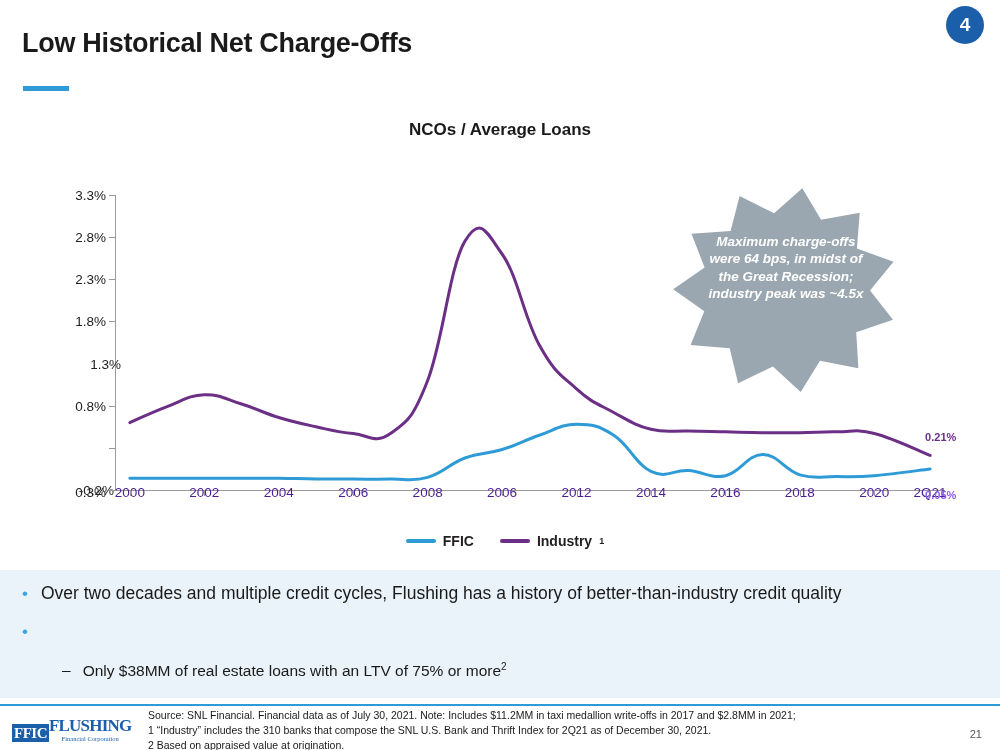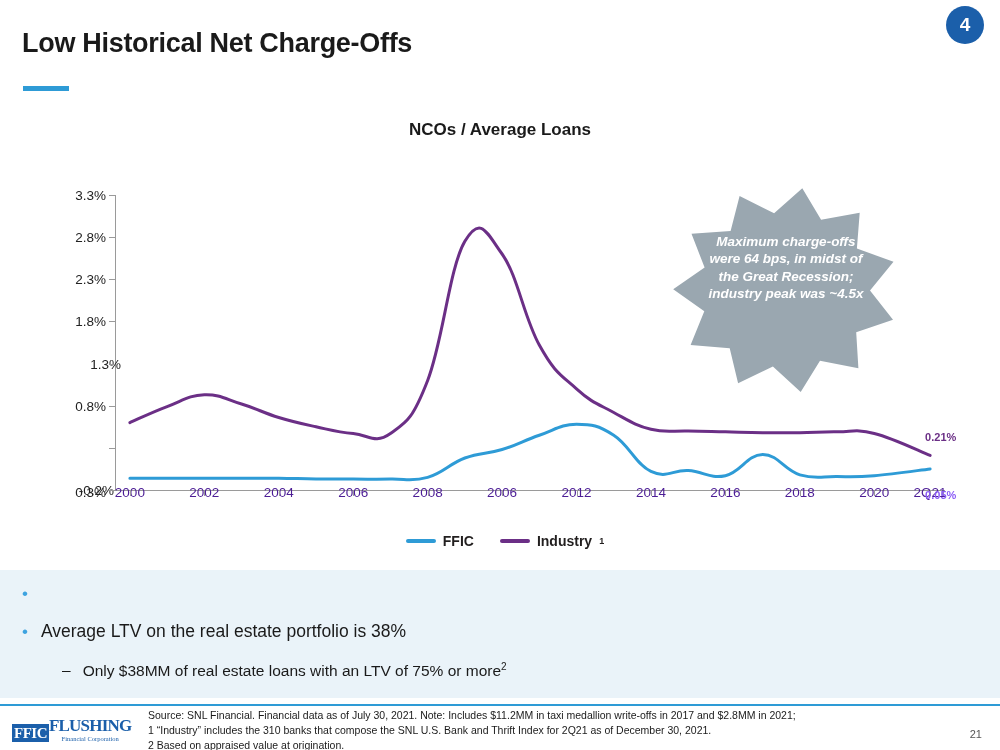--- a/index.html
+++ b/index.html
@@ -352,25 +352,25 @@
     <svg width="235" height="210" viewBox="0 0 235 210">
       <polygon id="starburst-poly" fill="#9aa7b0" points="134.3,3.2 153.1,34.8 191.7,27.7 188.9,63.6 225.5,76.7 202.0,105.6 225.0,134.7 188.2,147.3 190.4,183.3 152.0,175.7 132.7,207.0 104.9,181.6 70.1,198.3 61.7,163.2 22.6,160.0 36.3,126.3 5.2,104.3 36.6,82.6 23.5,48.7 62.6,46.1 71.6,11.0 106.1,28.3"></polygon>
     </svg>
     <div class="callout-text">Maximum charge-offs were 64 bps, in midst of the Great Recession; industry peak was ~4.5x</div>
   </div>
 
   <div class="band"></div>
 
   <div class="bullet" style="left:22px; top:583px; width:950px;">
     <span class="dot">•</span>
+    <span>Over two decades and multiple credit cycles, Flushing has a history of better-than-industry credit quality</span>
   </div>
 
   <div class="bullet" style="left:22px; top:621px; width:950px;">
     <span class="dot">•</span>
-    <span>Average LTV on the real estate portfolio is 38%</span>
   </div>
 
   <div class="sub-bullet" style="left:62px; top:661px; width:910px;">
     <span class="dash">–</span>
     <span><span>Only $38MM of real estate loans with an LTV of 75% or more</span><span class="sup">2</span></span>
   </div>
 
   <div class="footer-rule"></div>
 
   <div class="source">

